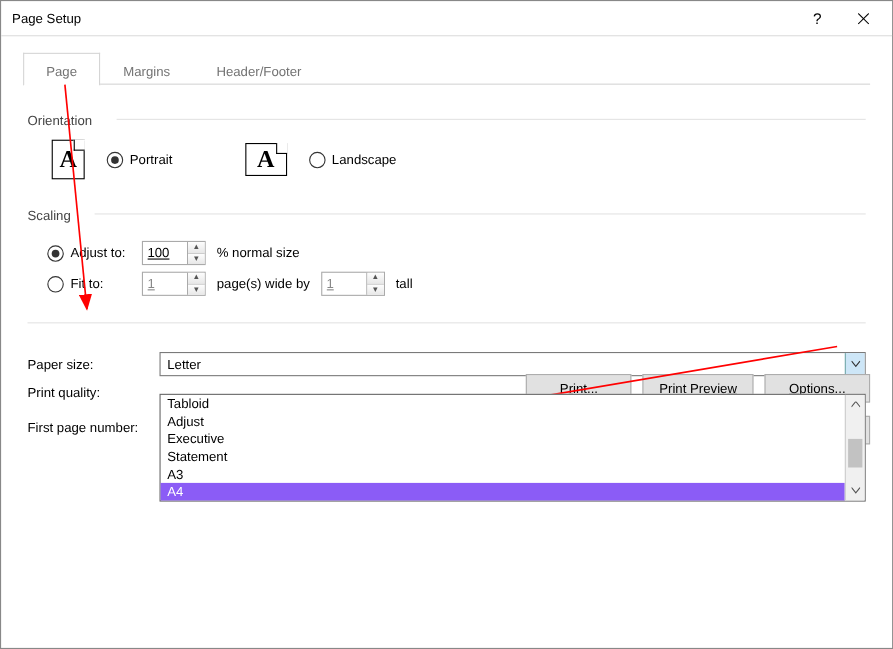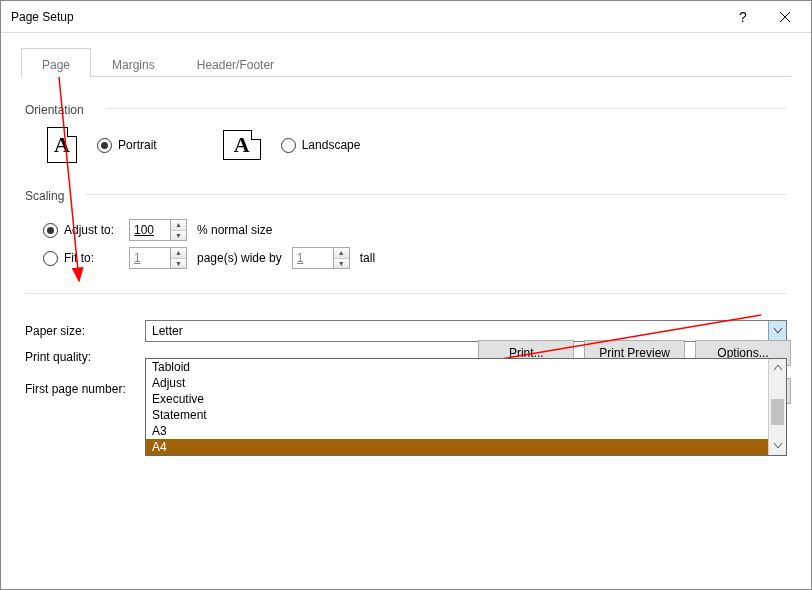--- a/index.html
+++ b/index.html
@@ -43,21 +43,21 @@
   .field-row { display:flex; align-items:center; gap: 10px; margin: 8px 0; }
   .field-row .lbl { width: 110px; }
   .combo { flex:1; position:relative; }
   .combo-box { height:22px; border:1px solid #7a7a7a; display:flex; align-items:stretch; background:#fff;}
   .combo-box .val { flex:1; padding: 2px 6px; display:flex; align-items:center;}
   .combo-btn { width:18px; background:#cde6f7; border-left:1px solid #7aa; display:flex; align-items:center; justify-content:center;}
   .combo-btn svg{width:8px;height:6px;}
   .dropdown { position:absolute; left:0; right:0; top:38px; border:1px solid #666; background:#fff; z-index:5; display:flex;}
   .dropdown-list { flex:1; }
   .dropdown-item { padding:1px 6px; }
-  .dropdown-item.sel { background:#a16207; color:#fff;}
+  .dropdown-item.sel { background:#8b5cf6; color:#fff;}
   .dd-scroll { width:18px; border-left:1px solid #ccc; background:#f0f0f0; position:relative;}
   .dd-scroll .arr{height:18px;display:flex;align-items:center;justify-content:center;}
   .dd-scroll .thumb{position:absolute; left:2px; right:2px; top:40px; height:26px; background:#c2c2c2;}
   .dialog-buttons { position:absolute; right:20px; bottom:52px; display:flex; gap:10px;}
   .dialog-buttons2 { position:absolute; right:20px; bottom:14px; display:flex; gap:10px;}
   .btn { min-width:96px; height:26px; border:1px solid #adadad; background:#e1e1e1; display:flex; align-items:center; justify-content:center; padding:0 14px;}
   .btn.default { border:2px solid #0078d7; background:#e5f1fb;}
   .u { text-decoration: underline; }
   .annot { position:absolute; left:0; top:0; pointer-events:none; }
 </style>

